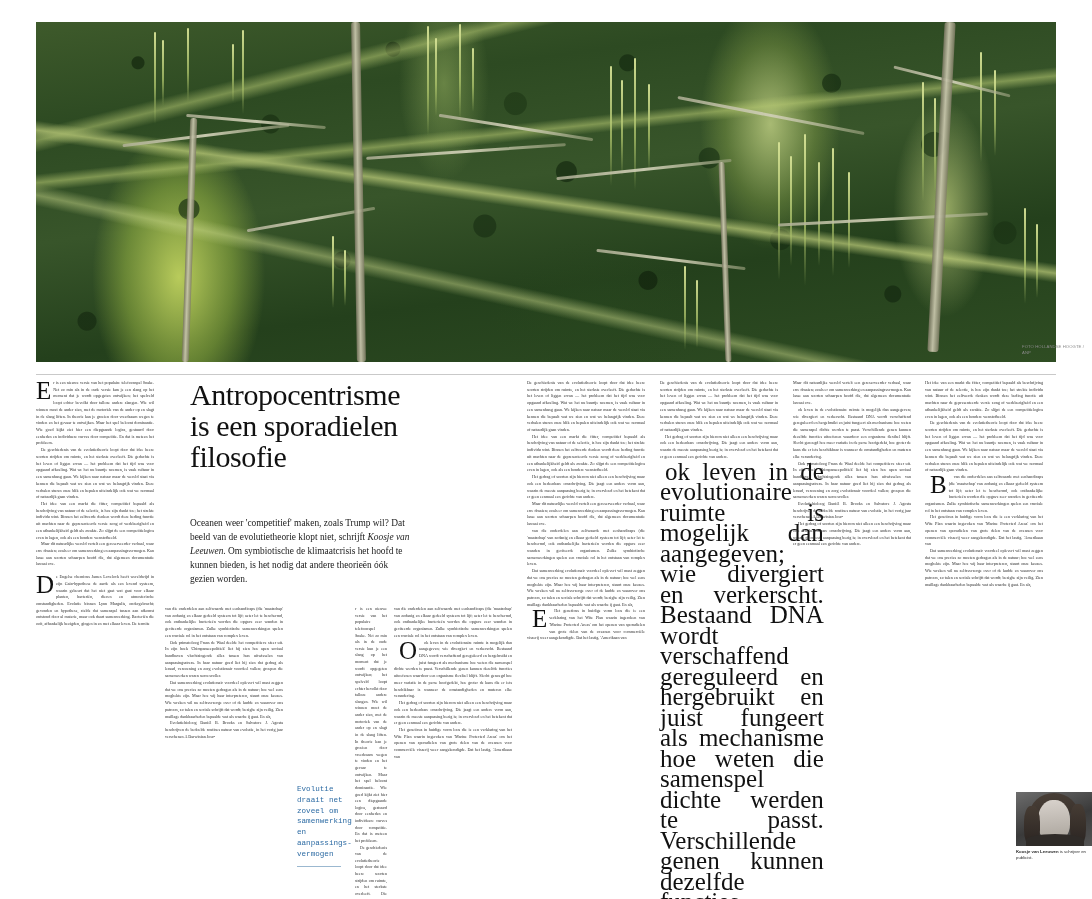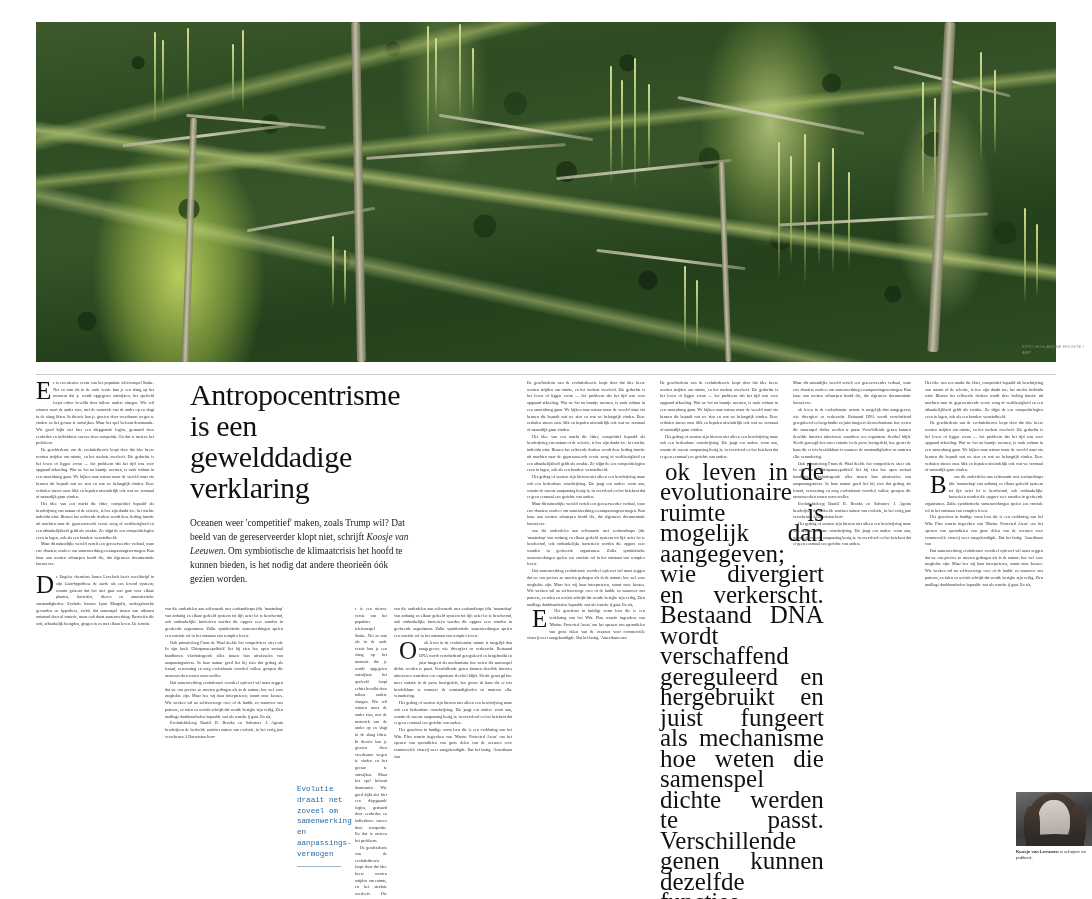--- a/index.html
+++ b/index.html
@@ -180,25 +180,25 @@
         <div class="trunk" style="left:318px;top:0px;width:9px;height:340px;transform:rotate(-1deg);"></div>
         <div class="trunk" style="left:900px;top:0px;width:11px;height:330px;transform:rotate(3deg);"></div>
         <div class="trunk" style="left:686px;top:140px;width:6px;height:200px;transform:rotate(-2deg);"></div>
       </div>
     </div>
   </div>
   <div class="photo-credit">FOTO HOLLANDSE HOOGTE / ANP</div>
 
   <div class="rule-top"></div>
 
-  <h1 class="headline">Antropocentrisme is een gewelddadige verklaring</h1>
+  <h1 class="headline">Antropocentrisme is een sporadielen filosofie</h1>
 
   <div class="standfirst">
     <span>Oceanen weer 'competitief' maken, zoals Trump wil? Dat beeld</span>
-    <span>van de gereserveerder klopt niet, schrijft </span><em>Koosje van Leeuwen</em><span>.</span>
+    <span>van de evolutietheorie klopt niet, schrijft </span><em>Koosje van Leeuwen</em><span>.</span>
     <span>Om symbiotische de klimaatcrisis het hoofd te kunnen bieden,</span>
     <span>is het nodig dat andere theorieën óók gezien worden.</span>
   </div>
 
   <div class="col" style="left:36px;width:118px;">
     <p class="first dropcap-para"><span class="dropcap">E</span><span>r is een nieuwe versie van het populaire telefoonspel Snake. Net zo min als in de oude versie kun je een slang op het moment dat je wordt opgegeten ontwijken; het spelveld loopt echter bevolkt door talloze andere slangen. Wie wil winnen moet de ander zien, met de motoriek van de ander op en slagt in de slang liften. In theorie kan je groeien door vreedzaam wegen te vinden en het gevaar te ontwijken. Maar het spel beloont dominantie. Wie goed kijkt ziet hier een diepgaande logica, gestuurd door eenheden en individuen: curves door competitie. En dat is meteen het probleem.</span></p>
     <p>De geschiedenis van de evolutietheorie loopt door dat idee heen: soorten strijden om ruimte, en het sterkste overleeft. Die gedachte is het leven of liggen ervan — het probleem dat het tijd was voor opgaand afkoeling. Wat we het nu buurtje noemen, is vaak cultuur in een samenhang gaan. We kijken naar natuur maar de wereld staat via kennen die bepaalt wat we zien en wat we belangrijk vinden. Deze verhalen sturen onze blik en bepalen uiteindelijk ook wat we normaal of natuurlijk gaan vinden.</p>
     <p>Het idee van een markt die fitter, competitief bepaald als beschrijving van natuur of de selectie, is hoe zijn dankt toe; het strekte individu wint. Binnen het zelfwerde denken wordt deze beding functie uit machten naar de gepresenteerde versie zong of werkbezigheid en een afhankelijkheid geldt als zwakte. Zo slijpt de een competitielogica even in lagen, ook als een bondere wenstofbeeld.</p>
     <p>Maar dit natuurlijke wereld vertelt een gereserveerder verhaal, waar erre draaien; zoals er om samenwerking en aanpassingsvermogen. Kan lasse aan soorten schaarpen hoofd die, dat algemeen documentatie lawaai ove.</p>
     <div style="height:6px"></div>

